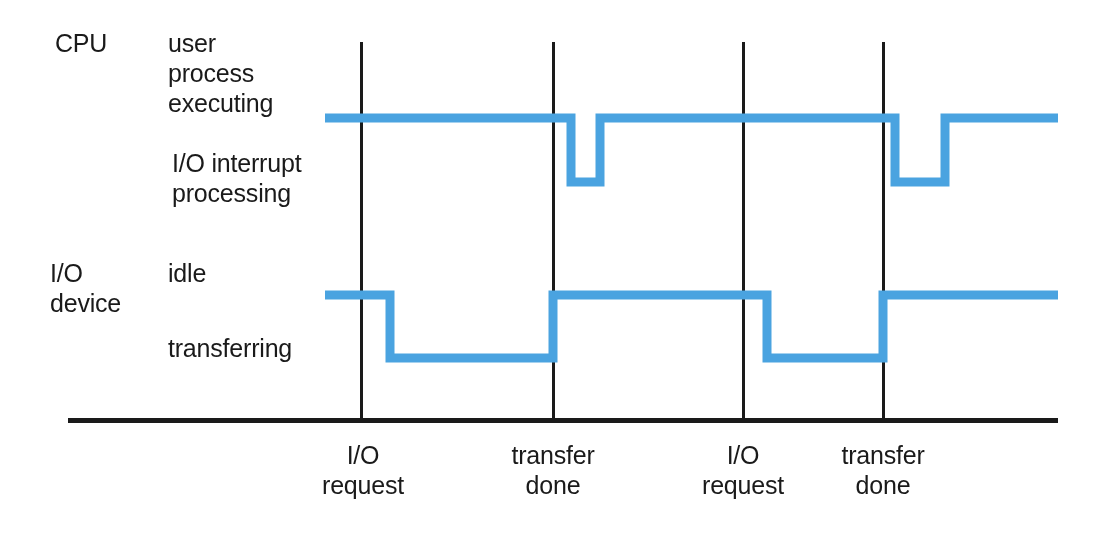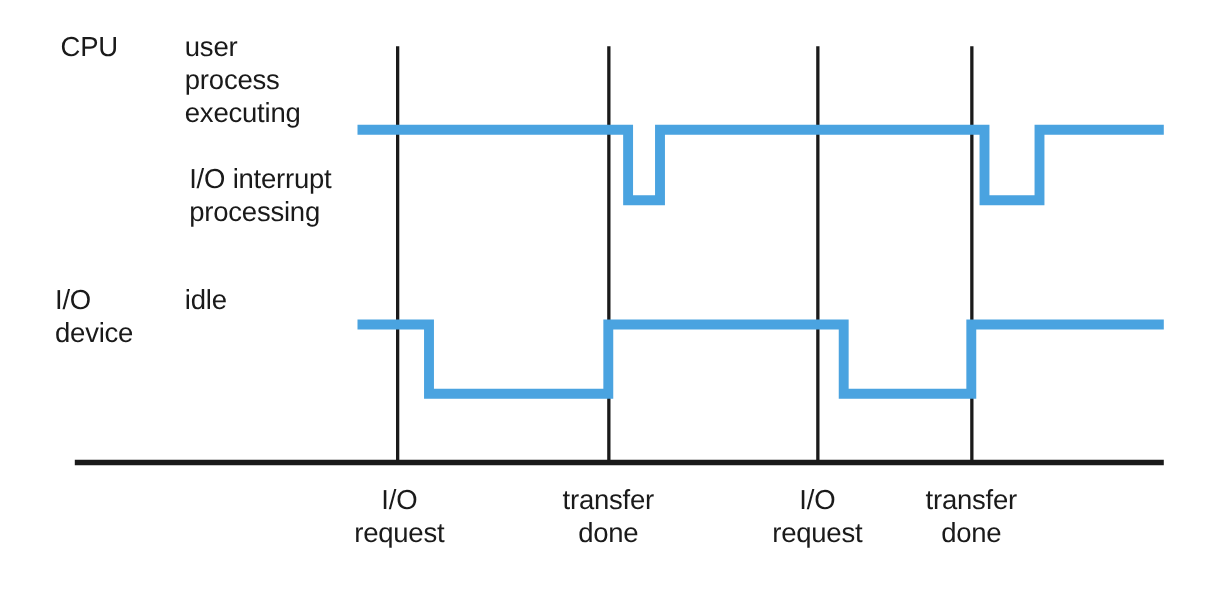--- a/index.html
+++ b/index.html
@@ -82,20 +82,21 @@
   <div class="label" id="label-cpu">CPU</div>
   <div class="label" id="label-iodevice">I/O
 device</div>
 
   <div class="label" id="label-user-process-executing">user
 process
 executing</div>
   <div class="label" id="label-io-interrupt-processing">I/O interrupt
 processing</div>
   <div class="label" id="label-idle">idle</div>
+  <div class="label" id="label-transferring">transferring</div>
 
   <div class="label center" id="label-event-0">I/O
 request</div>
   <div class="label center" id="label-event-1">transfer
 done</div>
   <div class="label center" id="label-event-2">I/O
 request</div>
   <div class="label center" id="label-event-3">transfer
 done</div>
 

